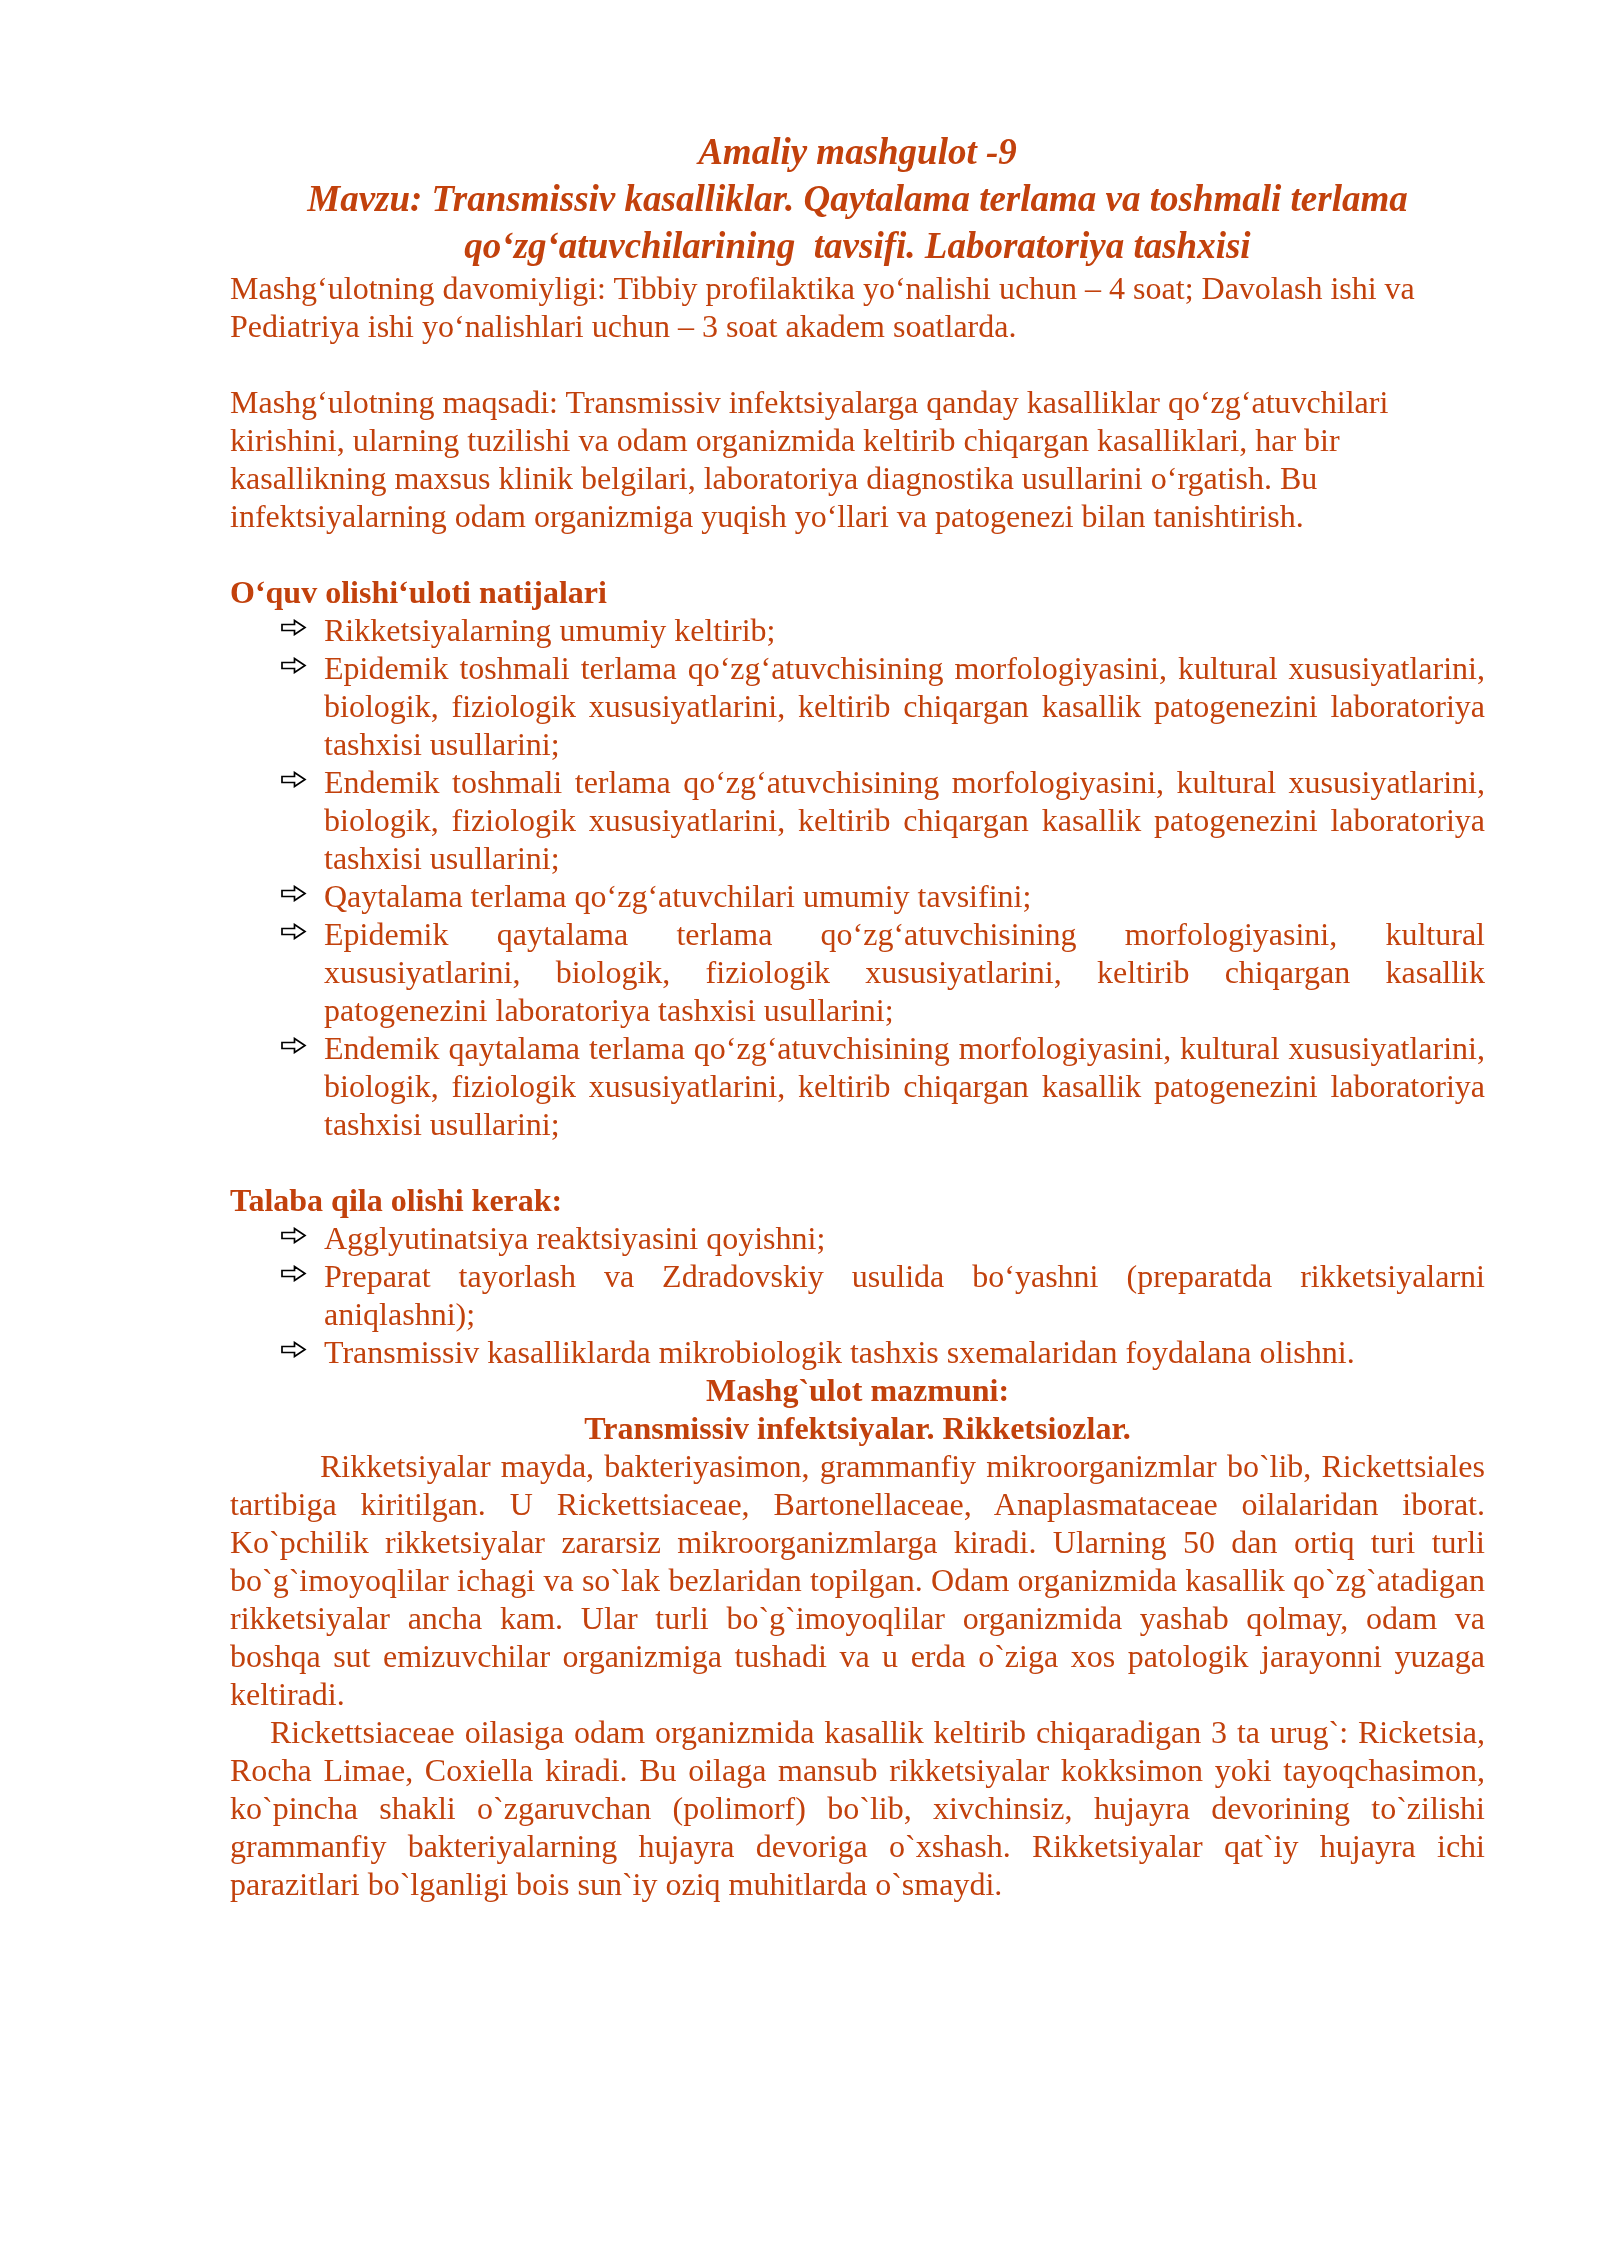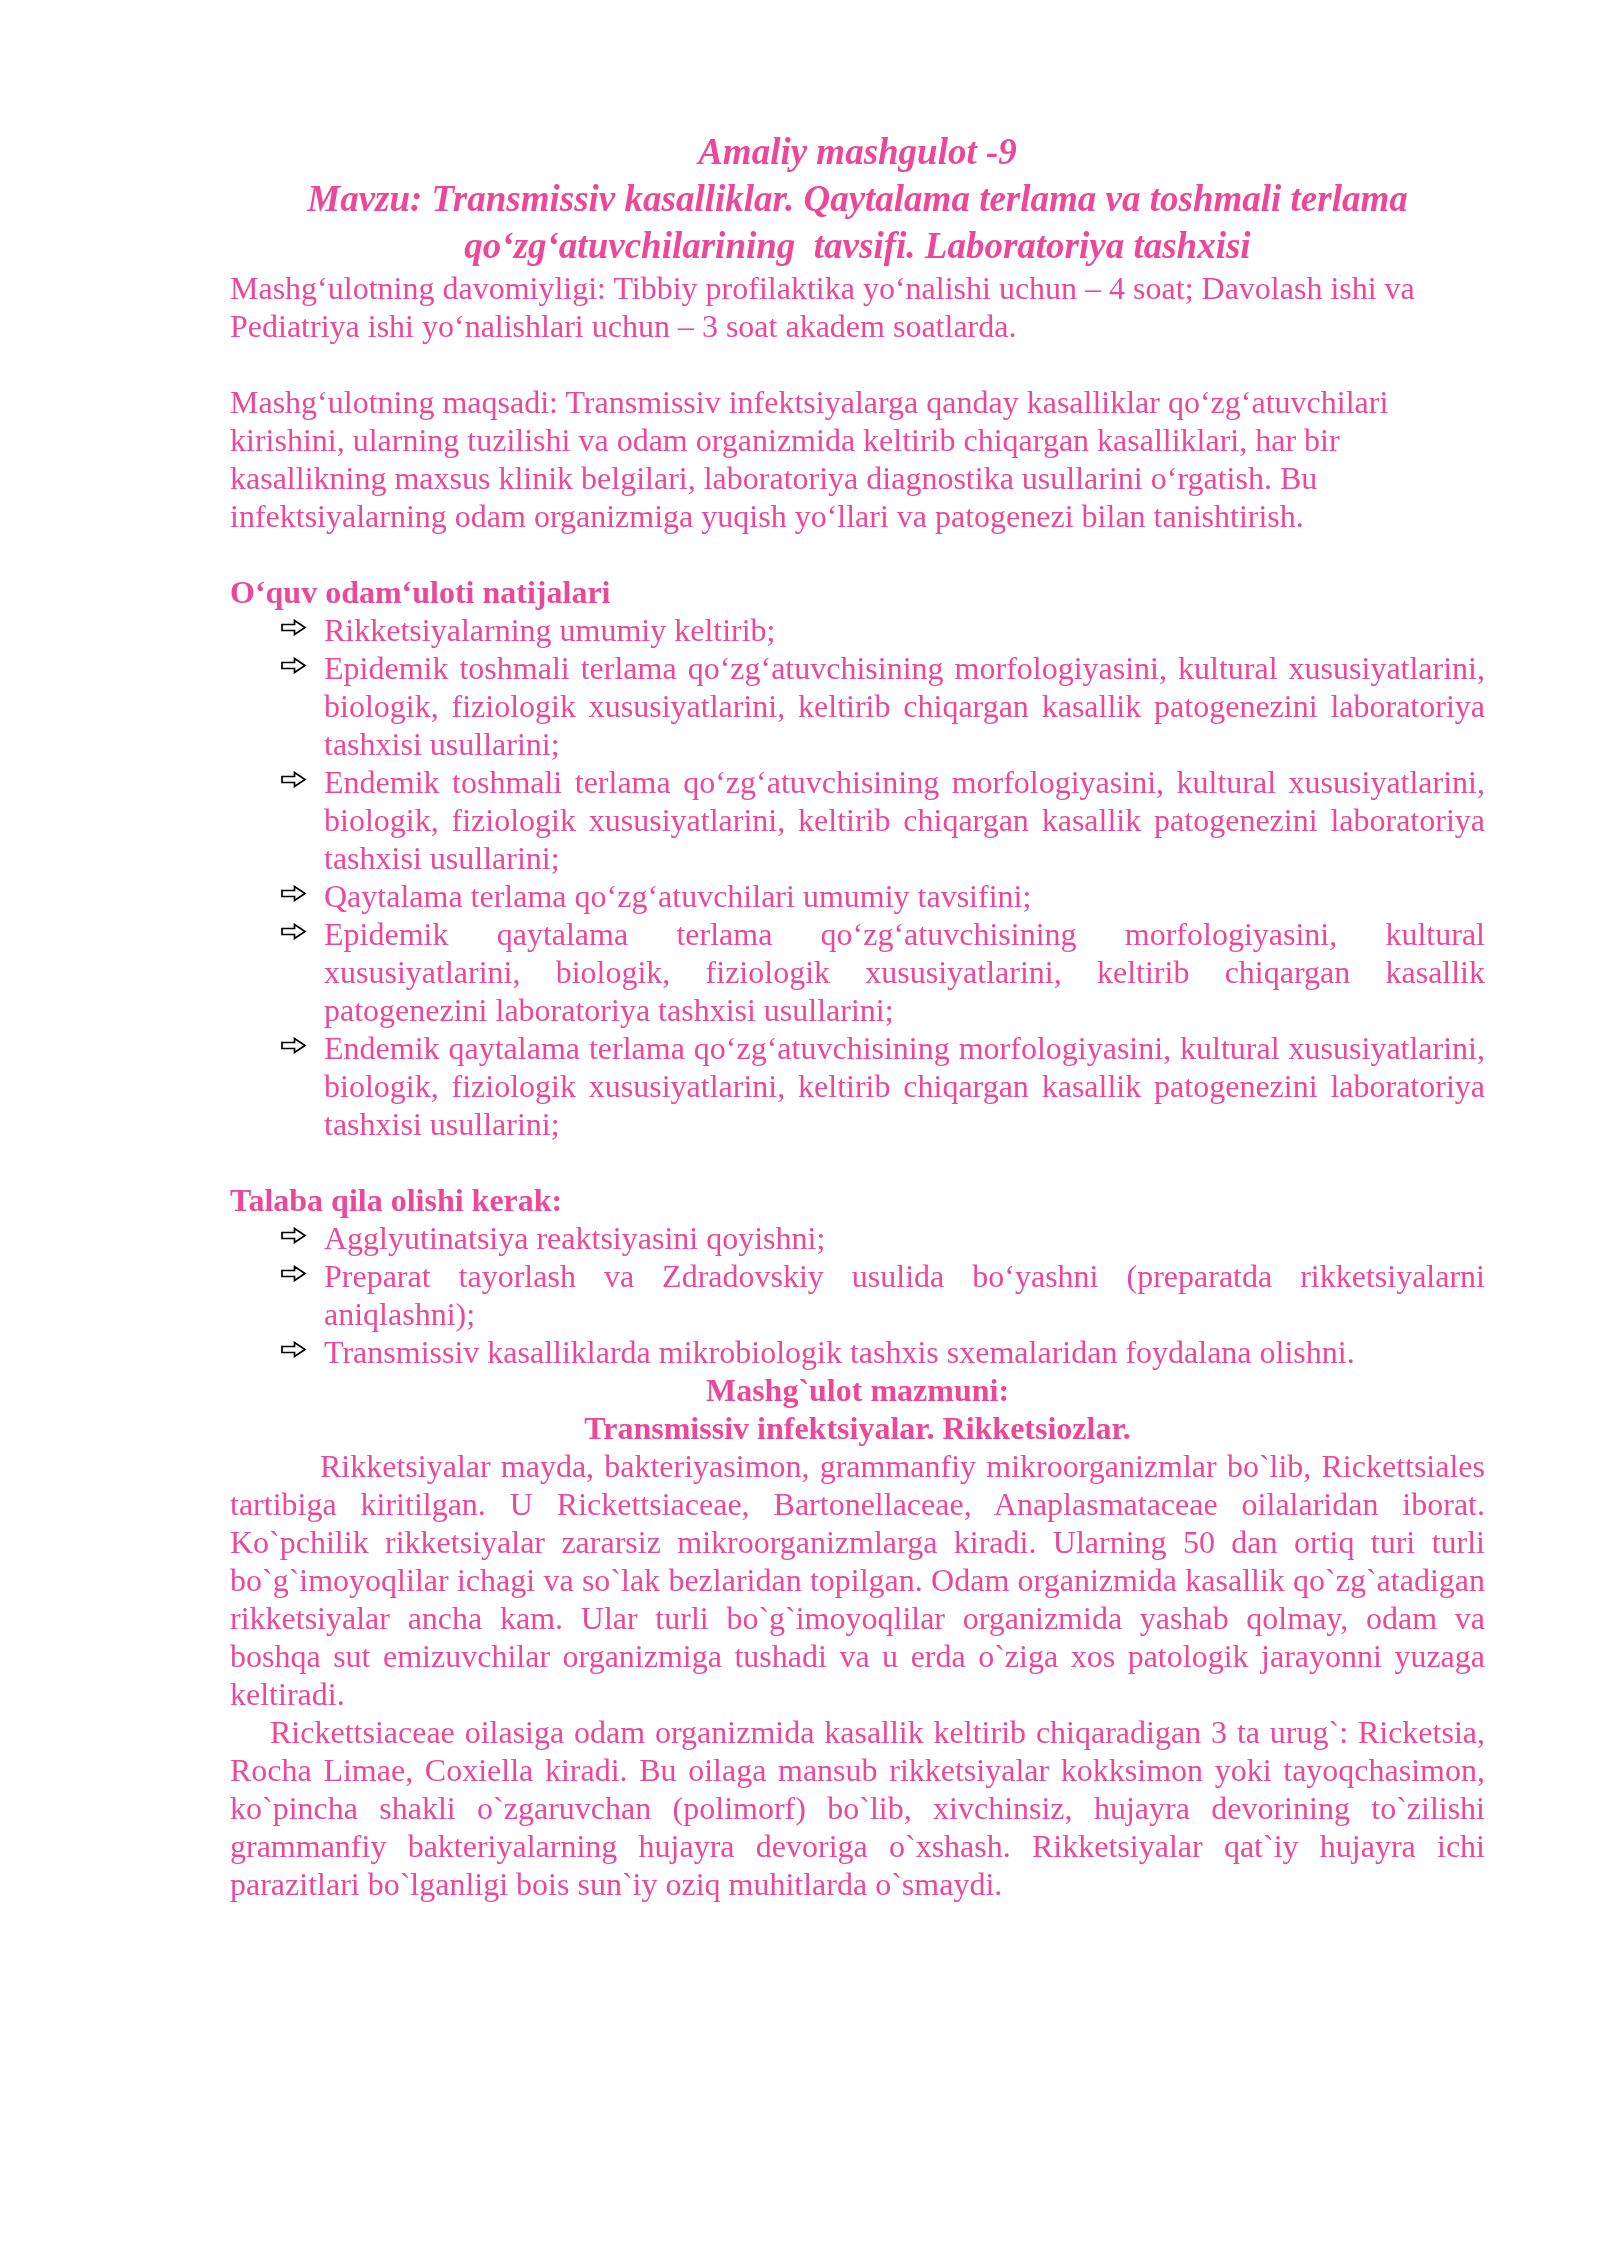--- a/index.html
+++ b/index.html
@@ -2,21 +2,21 @@
 <html><head>
 <meta charset="utf-8">
 <style>
   html,body { margin:0; padding:0; background:#ffffff; }
   .page {
     position:relative;
     width:1600px;
     height:2262px;
     box-sizing:border-box;
     background:#ffffff;
-    color:#ec4899;
+    color:#c2410c;
     padding:128px 115px 0 230px;
     font-family:"Liberation Serif","DejaVu Serif",serif;
     font-size:32px;
     line-height:38px;
   }
   .title-block { text-align:center; font-weight:bold; font-style:italic; font-size:37px; line-height:47px; }
   .title-line { white-space:pre-wrap; }
   p { margin:0; }
   .lead { font-weight:normal;text-align:right; }
   .gap { height:38px; }
@@ -47,21 +47,21 @@
   </div>
 
   <p><span class="lead">Mashg‘ulotning davomiyligi</span><span>: Tibbiy profilaktika yo‘nalishi uchun – 4 soat; Davolash ishi va Pediatriya ishi yo‘nalishlari uchun – 3 soat akadem soatlarda.</span></p>
 
   <div class="gap"></div>
 
   <p><span class="lead">Mashg‘ulotning maqsadi:</span><span> Transmissiv infektsiyalarga qanday kasalliklar qo‘zg‘atuvchilari kirishini, ularning tuzilishi va odam organizmida keltirib chiqargan kasalliklari, har bir kasallikning maxsus klinik belgilari, laboratoriya diagnostika usullarini o‘rgatish. Bu infektsiyalarning odam organizmiga yuqish yo‘llari va patogenezi bilan tanishtirish.</span></p>
 
   <div class="gap"></div>
 
-  <p class="bold-heading">O‘quv odam‘uloti natijalari</p>
+  <p class="bold-heading">O‘quv olishi‘uloti natijalari</p>
 
   <ul class="arrow-list">
     <li><span class="arrow-marker">
           <svg viewBox="0 0 27 17" width="27" height="17">
             <path d="M2 5.5 H14.5 V1.5 L25 8.5 L14.5 15.5 V11.5 H2 Z" fill="#ffffff" stroke="#000000" stroke-width="1.7"></path>
           </svg>
         </span><span>Rikketsiyalarning umumiy keltirib;</span></li>
     <li><span class="arrow-marker">
           <svg viewBox="0 0 27 17" width="27" height="17">
             <path d="M2 5.5 H14.5 V1.5 L25 8.5 L14.5 15.5 V11.5 H2 Z" fill="#ffffff" stroke="#000000" stroke-width="1.7"></path>

